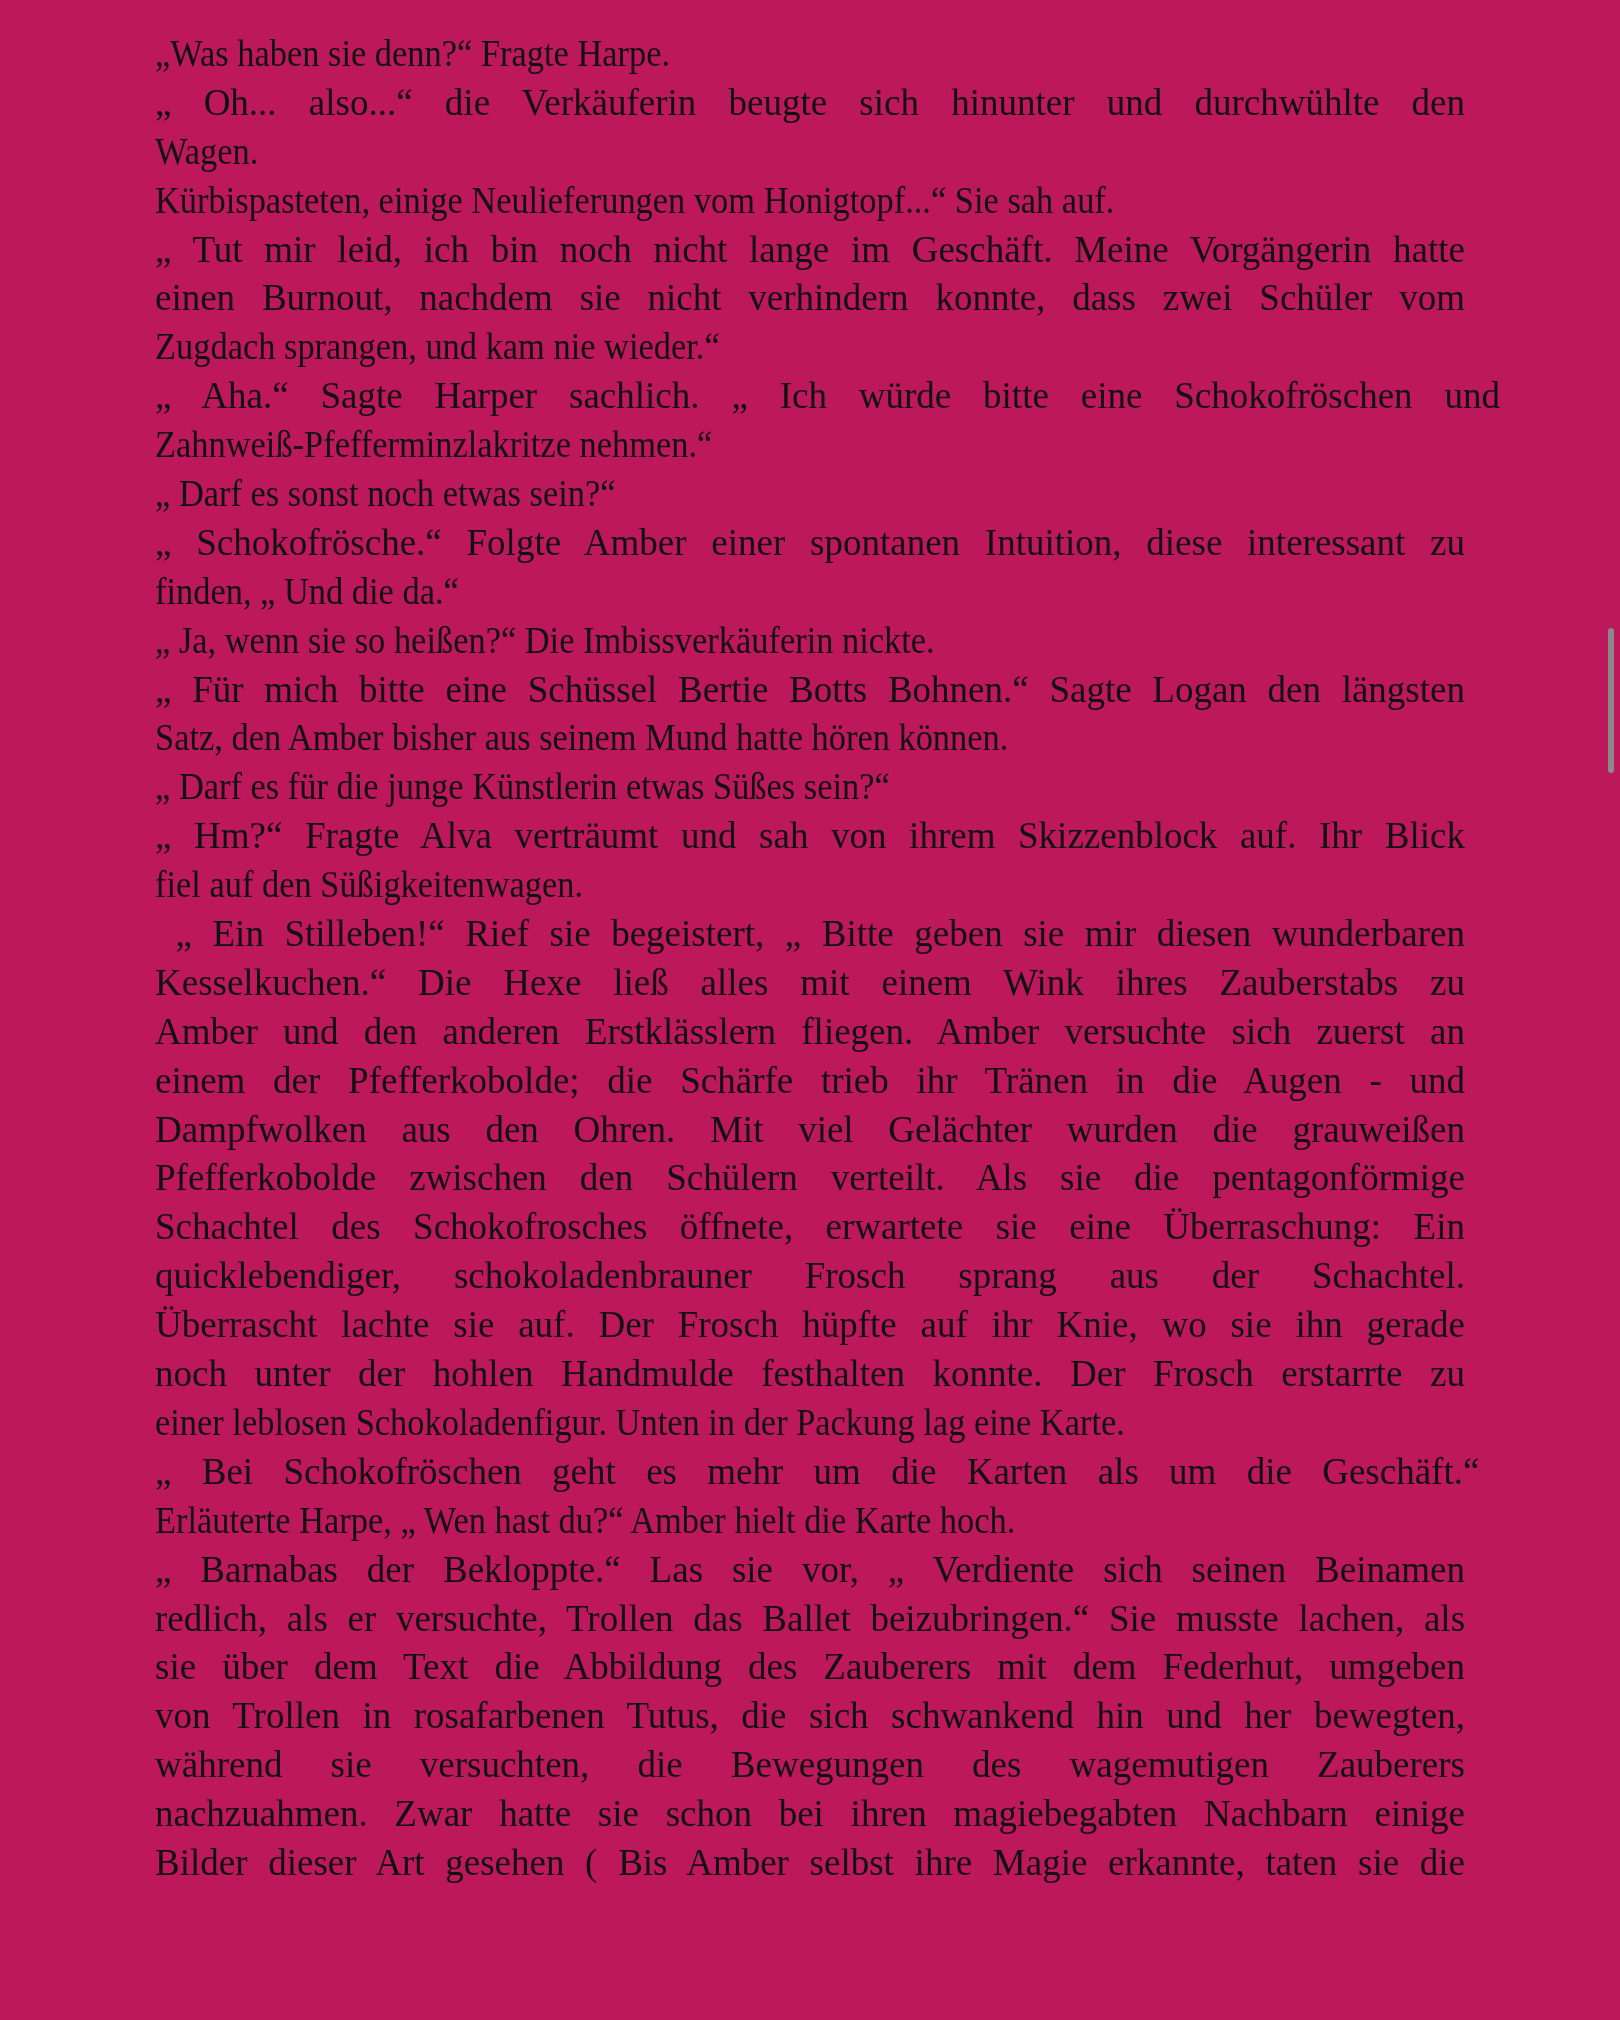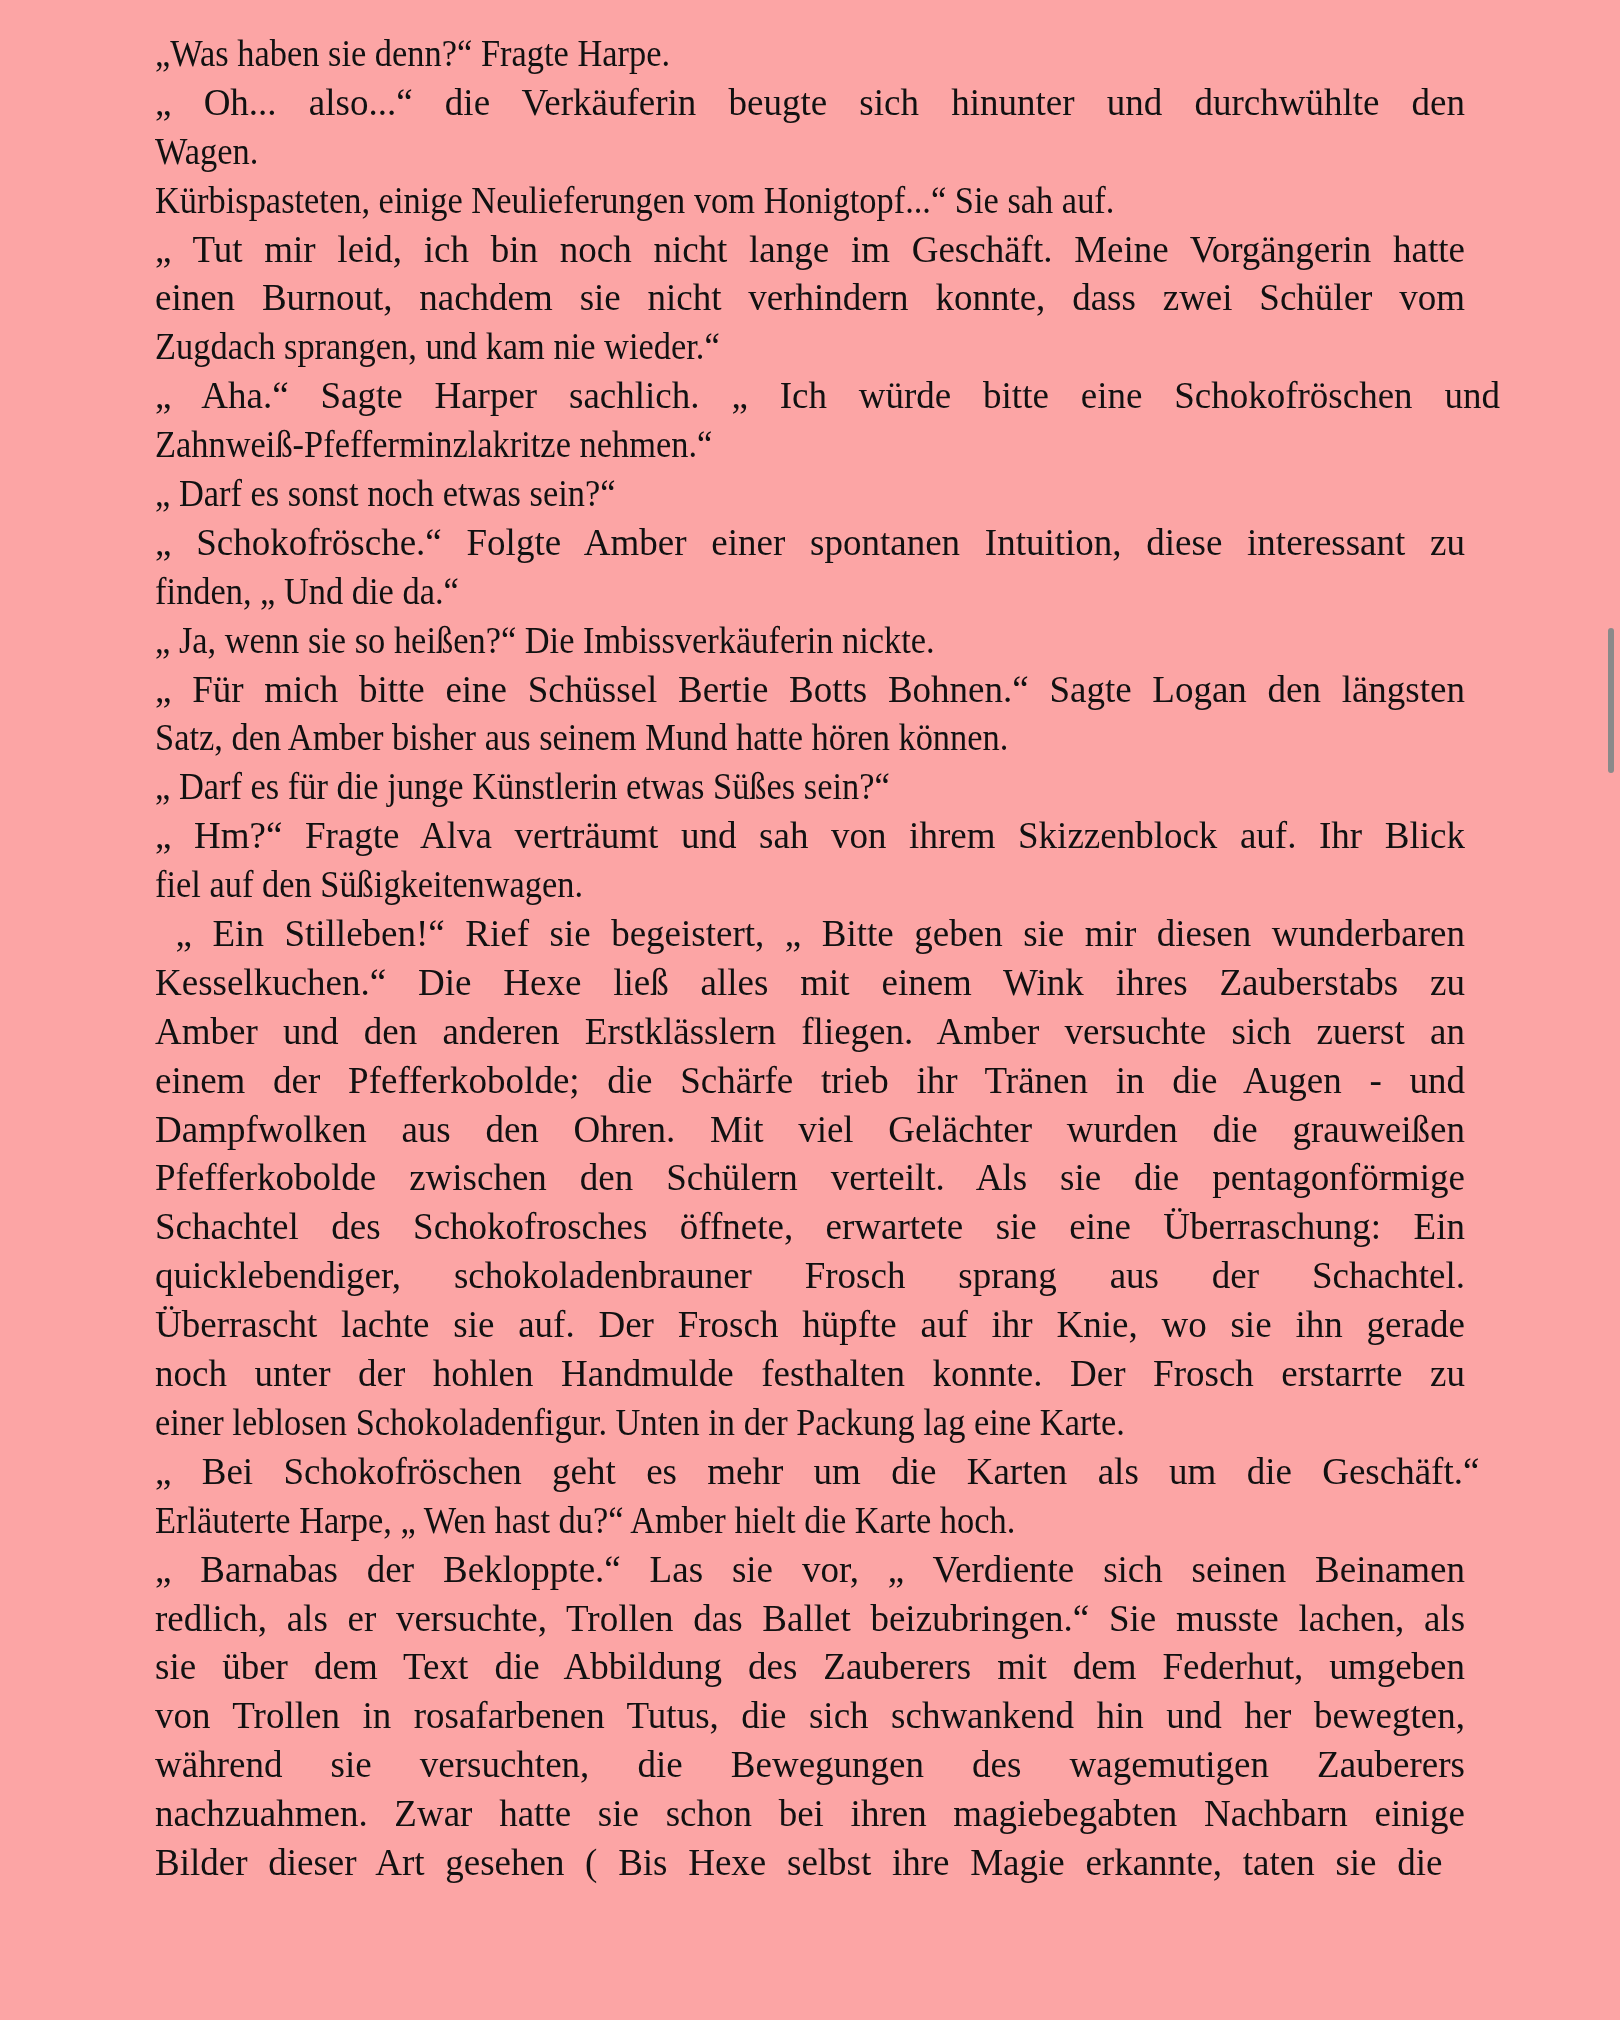--- a/index.html
+++ b/index.html
@@ -12,21 +12,21 @@
     height: 2020px;
     position: relative;
     overflow: hidden;
   }
   .page {
     position: absolute;
     left: 0;
     top: 0;
     width: 1620px;
     height: 2020px;
-    background: #fca5a5;
+    background: #be185d;
   }
   .text-column {
     position: absolute;
     left: 155px;
     top: 30px;
     width: 1310px;
     font-family: "Liberation Serif", "DejaVu Serif", serif;
     font-size: 37px;
     line-height: 48.9px;
     color: #111111;
@@ -105,17 +105,17 @@
       <div class="line justify"><span class="inner" style="display: inline-block; white-space: pre; word-spacing: 18.29px;">noch unter der hohlen Handmulde festhalten konnte. Der Frosch erstarrte zu</span></div>
       <div class="line"><span class="inner" style="transform: scaleX(0.93);">einer leblosen Schokoladenfigur. Unten in der Packung lag eine Karte.</span></div>
       <div class="line justify"><span class="inner" style="display: inline-block; white-space: pre; word-spacing: 21.06px;">„ Bei Schokofröschen geht es mehr um die Karten als um die Geschäft.“</span></div>
       <div class="line"><span class="inner" style="transform: scaleX(0.93);">Erläuterte Harpe, „ Wen hast du?“ Amber hielt die Karte hoch.</span></div>
       <div class="line justify"><span class="inner" style="display: inline-block; white-space: pre; word-spacing: 19.63px;">„ Barnabas der Bekloppte.“ Las sie vor, „ Verdiente sich seinen Beinamen</span></div>
       <div class="line justify"><span class="inner" style="display: inline-block; white-space: pre; word-spacing: 10.46px;">redlich, als er versuchte, Trollen das Ballet beizubringen.“ Sie musste lachen, als</span></div>
       <div class="line justify"><span class="inner" style="display: inline-block; white-space: pre; word-spacing: 16.82px;">sie über dem Text die Abbildung des Zauberers mit dem Federhut, umgeben</span></div>
       <div class="line justify"><span class="inner" style="display: inline-block; white-space: pre; word-spacing: 13.24px;">von Trollen in rosafarbenen Tutus, die sich schwankend hin und her bewegten,</span></div>
       <div class="line justify"><span class="inner" style="display: inline-block; white-space: pre; word-spacing: 38.9px;">während sie versuchten, die Bewegungen des wagemutigen Zauberers</span></div>
       <div class="line justify"><span class="inner" style="display: inline-block; white-space: pre; word-spacing: 17.48px;">nachzuahmen. Zwar hatte sie schon bei ihren magiebegabten Nachbarn einige</span></div>
-      <div class="line justify"><span class="inner" style="display: inline-block; white-space: pre; word-spacing: 11.46px;">Bilder dieser Art gesehen ( Bis Hexe selbst ihre Magie erkannte, taten sie die</span></div>
+      <div class="line justify"><span class="inner" style="display: inline-block; white-space: pre; word-spacing: 11.46px;">Bilder dieser Art gesehen ( Bis Amber selbst ihre Magie erkannte, taten sie die</span></div>
     </div>
   <div class="scrollbar-track"></div>
   <div class="scrollbar-thumb" style="background: rgb(138, 138, 138);"></div>
 </div>
 
 </body></html>

